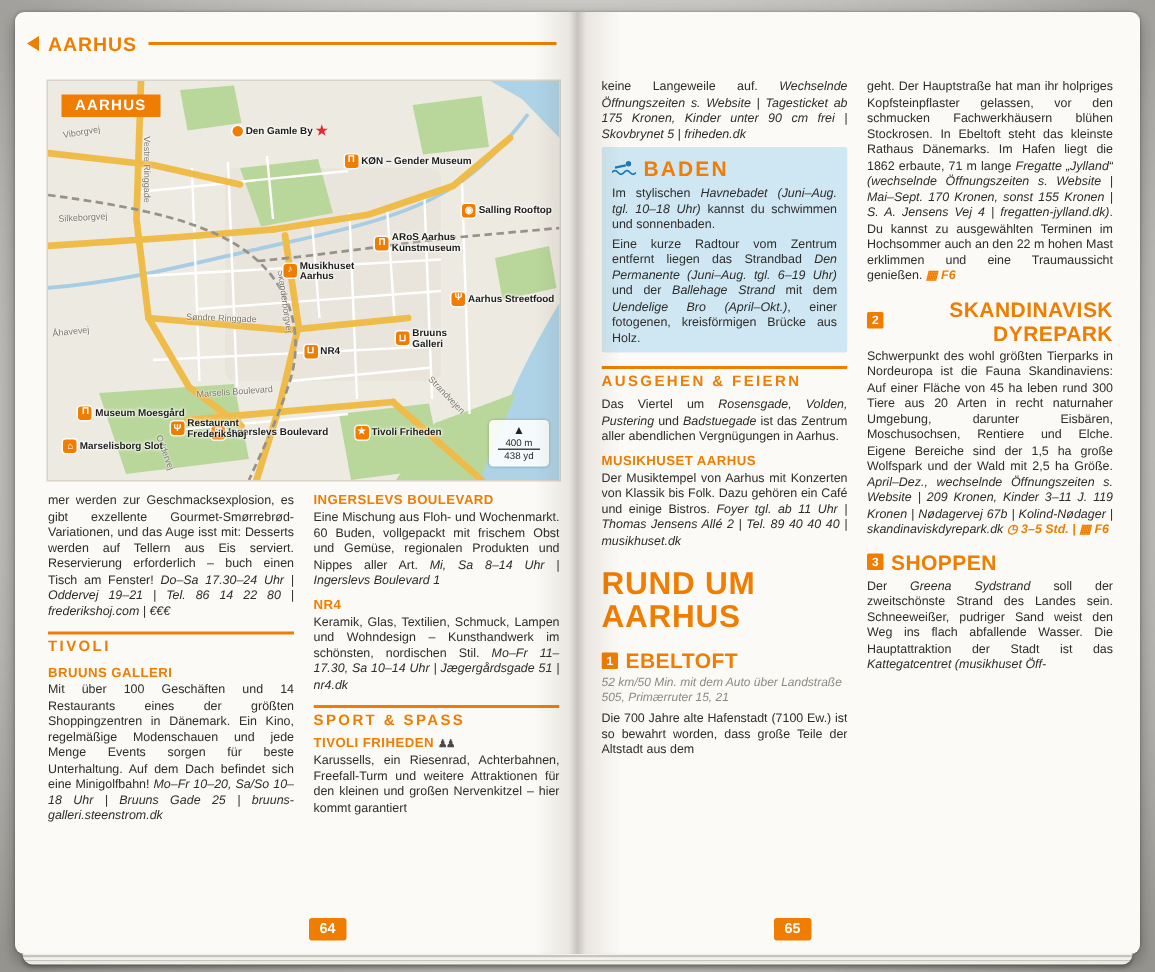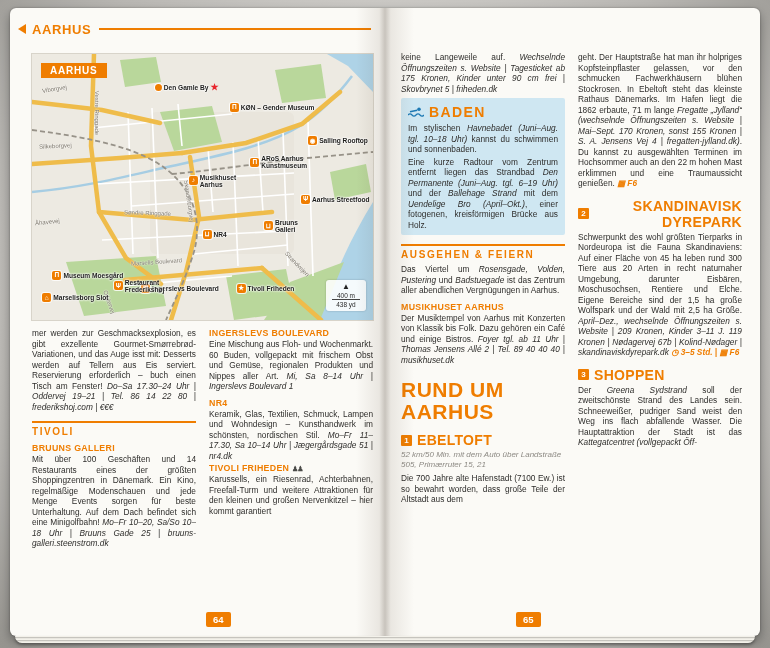--- a/index.html
+++ b/index.html
@@ -263,20 +263,21 @@
           <p class="body"><span>mer werden zur Geschmacksexplosion, es gibt exzellente Gourmet-Smørrebrød-Variationen, und das Auge isst mit: Desserts werden auf Tellern aus Eis serviert. Reservierung erforderlich – buch einen Tisch am Fenster! </span><span class="seg-i">Do–Sa 17.30–24 Uhr | Oddervej 19–21 | Tel. 86 14 22 80 | frederikshoj.com | €€€</span></p>
           <h3 class="sec-head">TIVOLI</h3>
           <h4 class="sub-head">BRUUNS GALLERI</h4>
           <p class="body"><span>Mit über 100 Geschäften und 14 Restaurants eines der größten Shoppingzentren in Dänemark. Ein Kino, regelmäßige Modenschauen und jede Menge Events sorgen für beste Unterhaltung. Auf dem Dach befindet sich eine Minigolfbahn! </span><span class="seg-i">Mo–Fr 10–20, Sa/So 10–18 Uhr | Bruuns Gade 25 | bruuns-galleri.steenstrom.dk</span></p>
         </div>
         <div class="col">
           <h4 class="sub-head" style="margin-top:0">INGERSLEVS BOULEVARD</h4>
           <p class="body"><span>Eine Mischung aus Floh- und Wochenmarkt. 60 Buden, vollgepackt mit frischem Obst und Gemüse, regionalen Produkten und Nippes aller Art. </span><span class="seg-i">Mi, Sa 8–14 Uhr | Ingerslevs Boulevard 1</span></p>
           <h4 class="sub-head">NR4</h4>
           <p class="body"><span>Keramik, Glas, Textilien, Schmuck, Lampen und Wohndesign – Kunsthandwerk im schönsten, nordischen Stil. </span><span class="seg-i">Mo–Fr 11–17.30, Sa 10–14 Uhr | Jægergårdsgade 51 | nr4.dk</span></p>
+          <h3 class="sec-head">SPORT &amp; SPASS</h3>
           <h4 class="sub-head" style="margin-top:2px">
             <span>TIVOLI FRIHEDEN</span>
             <span class="fam">♟♟</span>
           </h4>
           <p class="body"><span>Karussells, ein Riesenrad, Achterbahnen, Freefall-Turm und weitere Attraktionen für den kleinen und großen Nervenkitzel – hier kommt garantiert</span></p>
         </div>
       </div>
 
       <div class="pagenum pn-left">64</div>
     </section>
@@ -325,21 +326,21 @@
           <div class="num-head">
             <span class="num-box">2</span>
             <span class="num-name">SKANDINAVISK DYREPARK</span>
           </div>
           <p class="body"><span>Schwerpunkt des wohl größten Tierparks in Nordeuropa ist die Fauna Skandinaviens: Auf einer Fläche von 45 ha leben rund 300 Tiere aus 20 Arten in recht naturnaher Umgebung, darunter Eisbären, Moschusochsen, Rentiere und Elche. Eigene Bereiche sind der 1,5 ha große Wolfspark und der Wald mit 2,5 ha Größe. </span><span class="seg-i">April–Dez., wechselnde Öffnungszeiten s. Website | 209 Kronen, Kinder 3–11 J. 119 Kronen | Nødagervej 67b | Kolind-Nødager | skandinaviskdyrepark.dk</span><span class="seg-o"> ◷ 3–5 Std. | ▦ F6</span></p>
 
           <div class="num-head">
             <span class="num-box">3</span>
             <span class="num-name">SHOPPEN</span>
           </div>
-          <p class="body"><span>Der </span><span class="seg-i">Greena Sydstrand</span><span> soll der zweitschönste Strand des Landes sein. Schneeweißer, pudriger Sand weist den Weg ins flach abfallende Wasser. Die Hauptattraktion der Stadt ist das </span><span class="seg-i">Kattegatcentret (vollgepackt Öff-</span></p>
+          <p class="body"><span>Der </span><span class="seg-i">Greena Sydstrand</span><span> soll der zweitschönste Strand des Landes sein. Schneeweißer, pudriger Sand weist den Weg ins flach abfallende Wasser. Die Hauptattraktion der Stadt ist das </span><span class="seg-i">Kattegatcentret (musikhuset Öff-</span></p>
         </div>
       </div>
 
       <div class="pagenum pn-right">65</div>
     </section>
 
     <div class="gutter"></div>
   </div>
 </div>
 

